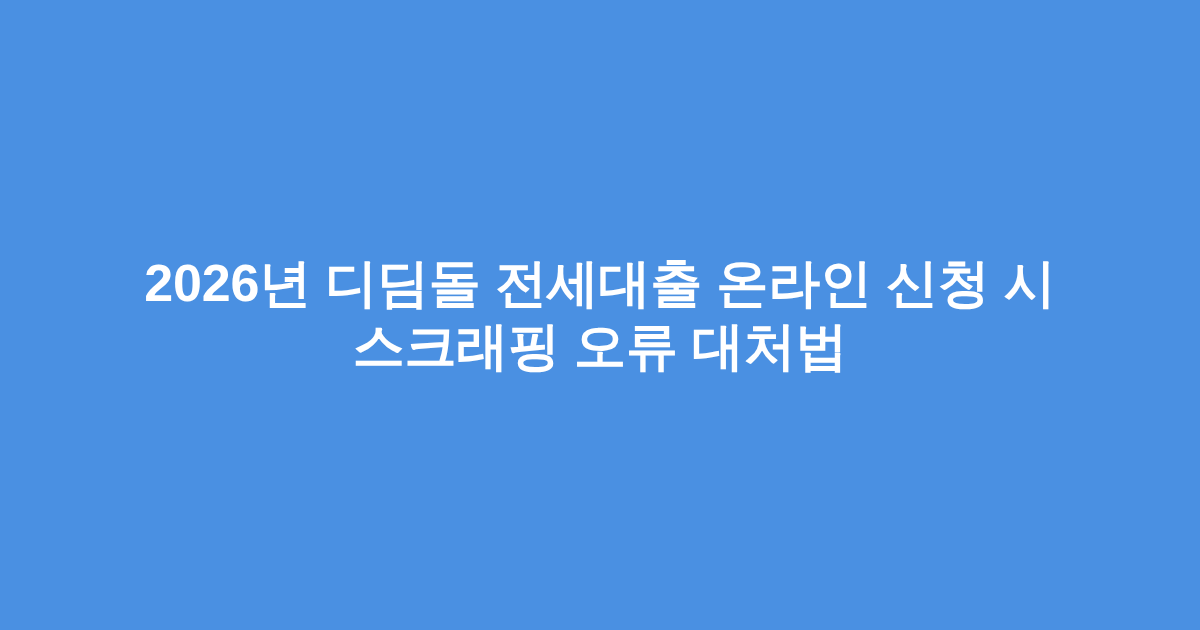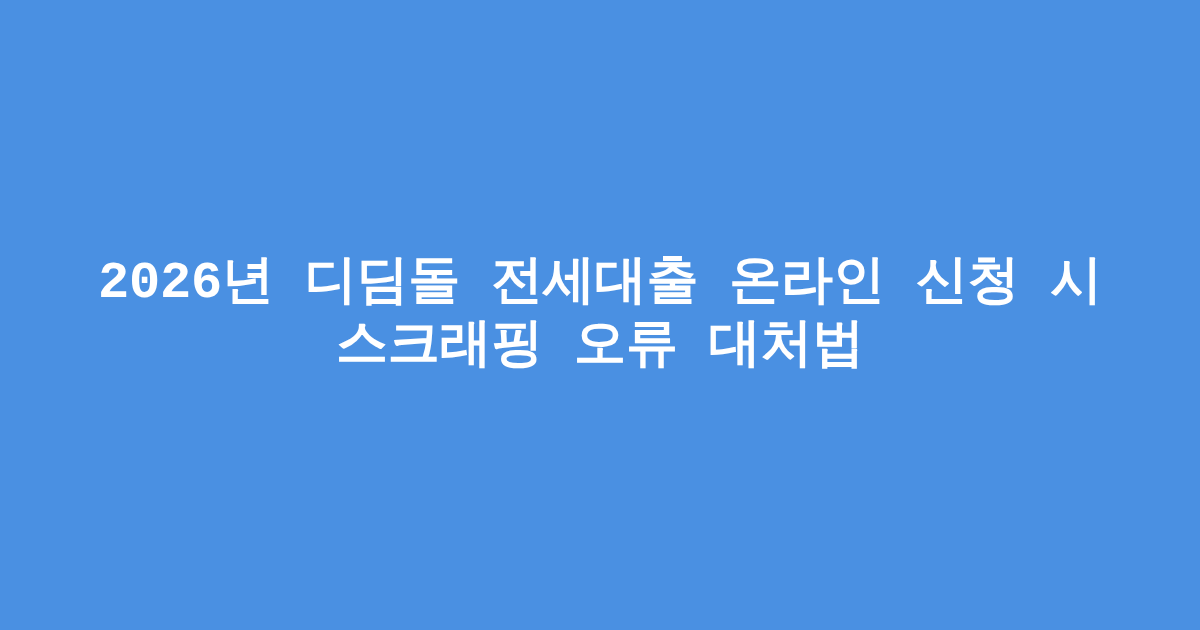--- a/index.html
+++ b/index.html
@@ -31,21 +31,21 @@
   
   .headline-block {
     width: 100%;
     max-width: 1080px;
     text-align: center;
   }
 
   .headline {
     margin: 0;
     color: #ffffff;
-    font-family: Liberation Mono, monospace;
+    font-family: Liberation Sans, sans-serif;
     font-size: 52px;
     font-weight: 700;
     line-height: 63px;
     letter-spacing: -0.2px;
     word-break: keep-all;
     text-align: center;
     white-space: pre-line;
   }
 </style>
 </head>

